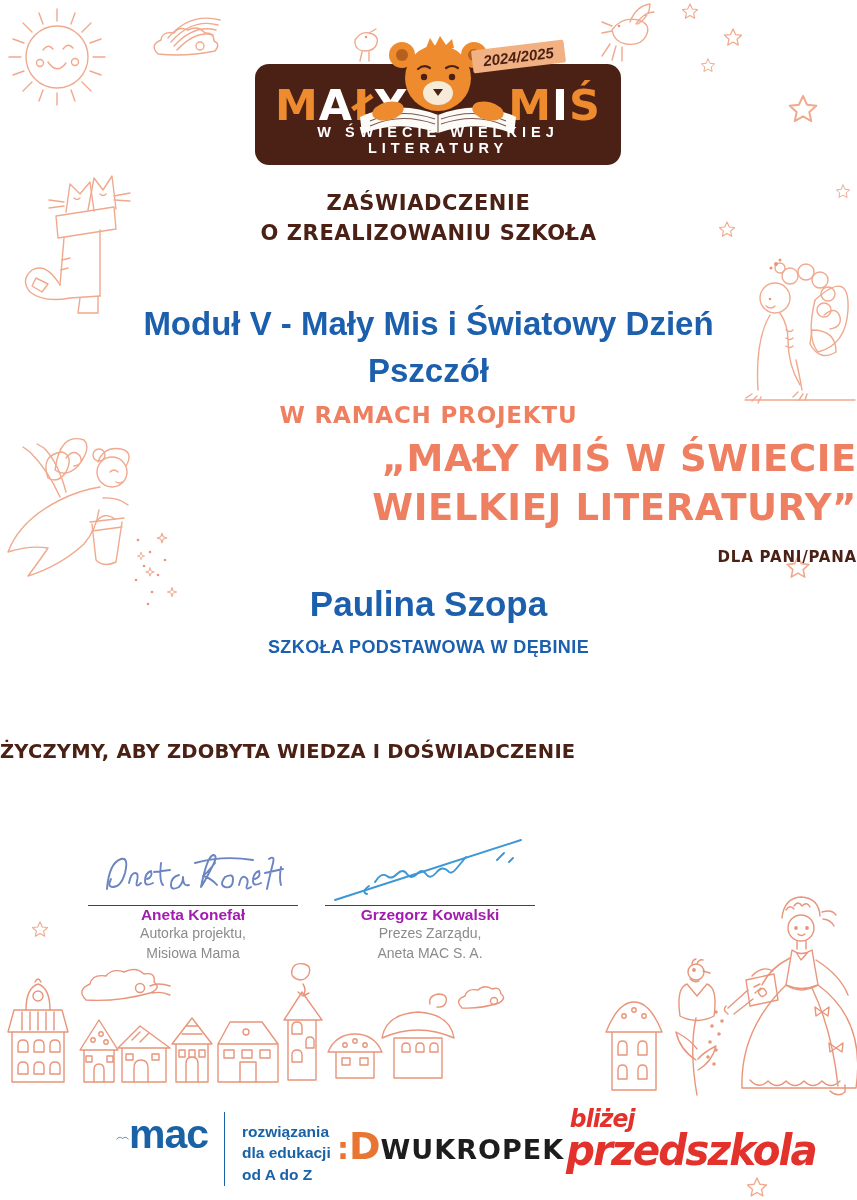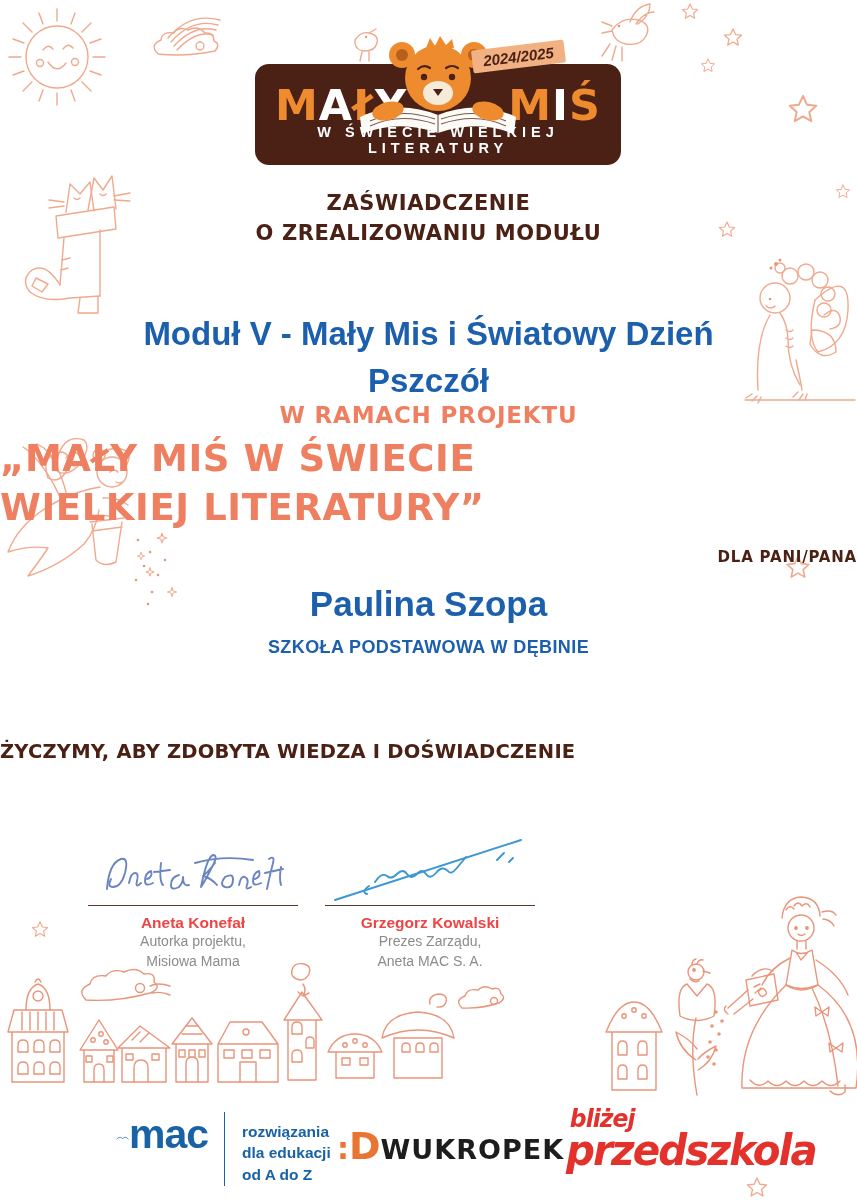--- a/index.html
+++ b/index.html
@@ -26,41 +26,41 @@
   .logo-words .lt-white{color:#fff}
   .logo-subtitle{position:absolute;left:0;right:0;bottom:9px;text-align:center;color:#fff;
     font-weight:700;font-size:14.5px;letter-spacing:5px}
   .logo-bear{position:absolute;left:50%;top:-28px;transform:translateX(-50%);width:176px;height:106px}
   .year-badge{position:absolute;top:-19px;right:56px;transform:rotate(-7deg);background:var(--badge);
     color:var(--brown);font-weight:800;font-style:italic;font-size:15px;padding:3px 11px;border-radius:2px}
 
   
   .cert-heading{position:absolute;left:0;right:0;top:188px;text-align:center;color:var(--brown);
     font-weight:800;font-size:21px;letter-spacing:.6px;line-height:1.45;font-family:"DejaVu Sans",sans-serif}
-  .module-title{position:absolute;left:0;right:0;top:311px;text-align:center;color:var(--blue);
+  .module-title{position:absolute;left:0;right:0;top:301px;text-align:center;color:var(--blue);
     font-weight:700;font-size:33px;line-height:1.42}
   .project-intro{position:absolute;left:0;right:0;top:402px;text-align:center;color:var(--coral);
     font-weight:800;font-size:23px;letter-spacing:.8px;font-family:"DejaVu Sans",sans-serif}
-  .project-name{position:absolute;left:0;right:0;top:434px;text-align:left;color:var(--coral);
+  .project-name{position:absolute;left:0;right:0;top:434px;text-align:right;color:var(--coral);
     font-weight:800;font-size:37px;letter-spacing:.6px;line-height:1.33;font-family:"DejaVu Sans",sans-serif}
   .recipient-label{position:absolute;left:0;right:0;top:548px;text-align:right;color:var(--brown);
     font-weight:800;font-size:15px;letter-spacing:.8px;font-family:"DejaVu Sans",sans-serif}
   .recipient-name{position:absolute;left:0;right:0;top:584px;text-align:center;color:var(--blue);
     font-weight:700;font-size:35px}
   .recipient-school{position:absolute;left:0;right:0;top:637px;text-align:center;color:var(--blue);
     font-weight:600;font-size:18px;letter-spacing:.4px}
   .wish{position:absolute;left:0;right:0;top:738px;text-align:left;color:var(--brown);
     font-weight:800;font-size:19.5px;letter-spacing:.2px;line-height:1.42;font-family:"DejaVu Sans",sans-serif}
 
   
   .sig-col{position:absolute;display:flex;flex-direction:column;align-items:center}
   .sig-script{display:block}
   .sig-script path{fill:none;stroke-width:1.9;stroke-linecap:round;stroke-linejoin:round}
   .sig-line{width:100%;border-top:1.6px solid #5d3a2c;margin-top:2px}
-  .sig-name{margin-top:8px;color:#ef4444;font-weight:700;font-size:15.5px;white-space:nowrap}
+  .sig-name{color:#a21caf;font-weight:700;font-size:15.5px;white-space:nowrap}
   .sig-role{color:var(--gray);font-size:14px;line-height:1.4;white-space:nowrap}
 
   
   .mac-logo{position:absolute;left:116px;top:1114px;width:92px;display:flex;flex-direction:row;align-items:center}
   .mac-swoosh{margin-bottom:-7px}
   .mac-word{color:var(--macblue);font-weight:700;font-size:41px;line-height:1;letter-spacing:-1px}
   .mac-divider{position:absolute;left:224px;top:1112px;height:74px;border-left:1.6px solid var(--macblue)}
   .mac-tagline{position:absolute;left:242px;top:1121px;color:var(--macblue);font-weight:700;font-size:15.5px;line-height:1.38}
   .dwukropek{position:absolute;left:337px;top:1124px;white-space:nowrap}
   .dw-colon{color:var(--dworange);font-weight:800;font-size:30px;font-family:"DejaVu Sans",sans-serif}
@@ -285,21 +285,21 @@
         <path d="M20,85 Q50,71 85,83 M20,90 Q50,76 85,88 M156,85 Q126,71 91,83 M156,90 Q126,76 91,88 M88,79 L88,97" stroke="#4a2114" stroke-width="1.1" fill="none" opacity=".75"></path>
         <ellipse cx="38" cy="75" rx="16" ry="9" fill="#ee8b2f" transform="rotate(-14 38 75)"></ellipse>
         <ellipse cx="138" cy="75" rx="16" ry="9" fill="#ee8b2f" transform="rotate(14 138 75)"></ellipse>
       </svg>
       <div class="year-badge">2024/2025</div>
       <div class="logo-subtitle">W ŚWIECIE WIELKIEJ LITERATURY</div>
     </div>
 
     <div class="cert-heading">
       <div>ZAŚWIADCZENIE</div>
-      <div>O ZREALIZOWANIU MODUŁU</div>
+      <div>O ZREALIZOWANIU SZKOŁA</div>
     </div>
 
     <div class="module-title">
       <div>Moduł V - Mały Mis i Światowy Dzień</div>
       <div>Pszczół</div>
     </div>
 
     <div class="project-intro">W RAMACH PROJEKTU</div>
 
     <div class="project-name">

